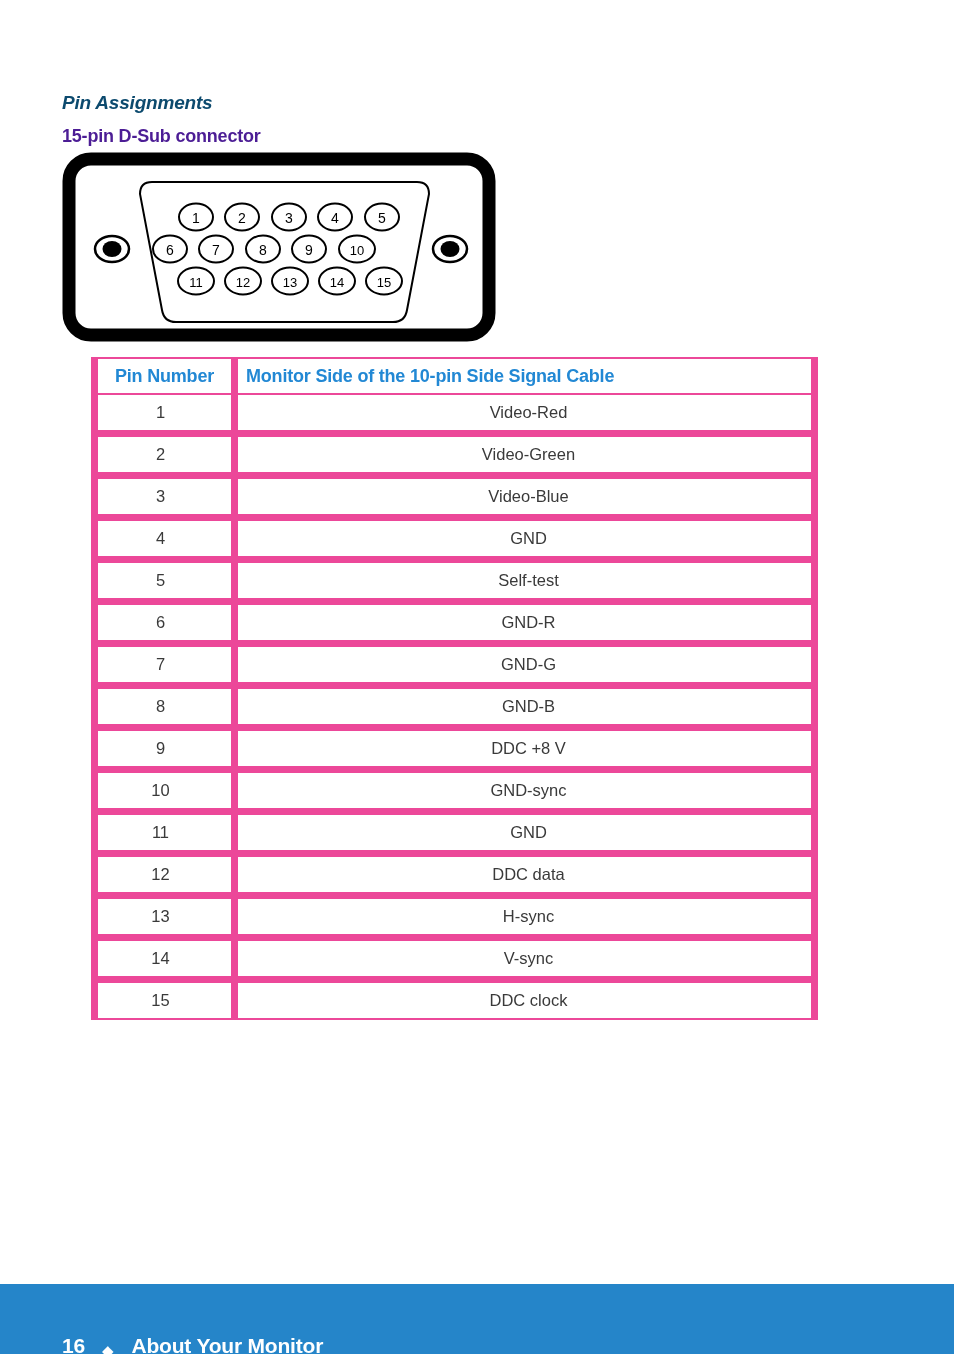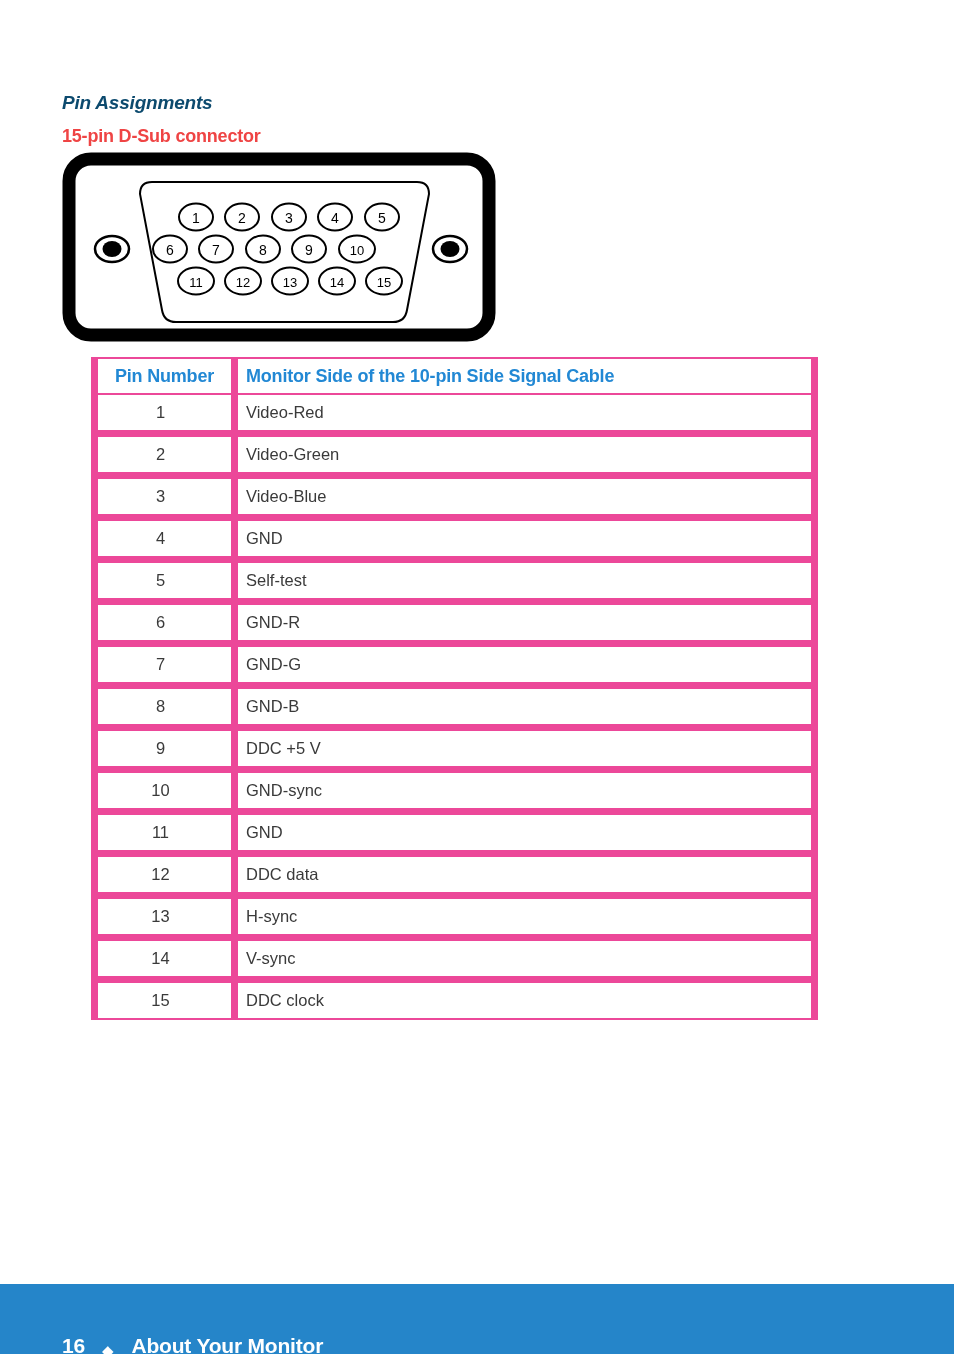--- a/index.html
+++ b/index.html
@@ -26,21 +26,21 @@
     color: #0c4a6e;
     letter-spacing: -0.2px;
     white-space: nowrap;
   }
   .sub-heading {
     position: absolute;
     left: 62px;
     top: 126px;
     font-size: 18px;
     font-weight: bold;
-    color: #ef4444;
+    color: #4c1d95;
     letter-spacing: -0.2px;
     white-space: nowrap;
   }
 
   
   .connector-figure {
     position: absolute;
     left: 62px;
     top: 152px;
     width: 440px;
@@ -94,21 +94,21 @@
   }
   table.pin-table thead th.h-sig {
     text-align: left;
     padding-left: 8px;
   }
   table.pin-table td.cell-num {
     text-align: center;
     padding-right: 8px;
   }
   table.pin-table td.cell-sig {
-    text-align: left;
+    text-align: center;
     padding-left: 8px;
   }
   
   table.pin-table thead th { border-bottom-width: 2px; border-top-width: 2px; }
   table.pin-table tbody tr td { border-top-width: 2px; }
   table.pin-table tbody tr:last-child td { border-bottom-width: 2px; }
 
   
   .page-footer {
     position: absolute;
@@ -277,21 +277,21 @@
         <tr>
           <td class="cell-num">7</td>
           <td class="cell-sig">GND-G</td>
         </tr>
         <tr>
           <td class="cell-num">8</td>
           <td class="cell-sig">GND-B</td>
         </tr>
         <tr>
           <td class="cell-num">9</td>
-          <td class="cell-sig">DDC +5 V</td>
+          <td class="cell-sig">DDC +8 V</td>
         </tr>
         <tr>
           <td class="cell-num">10</td>
           <td class="cell-sig">GND-sync</td>
         </tr>
         <tr>
           <td class="cell-num">11</td>
           <td class="cell-sig">GND</td>
         </tr>
         <tr>

